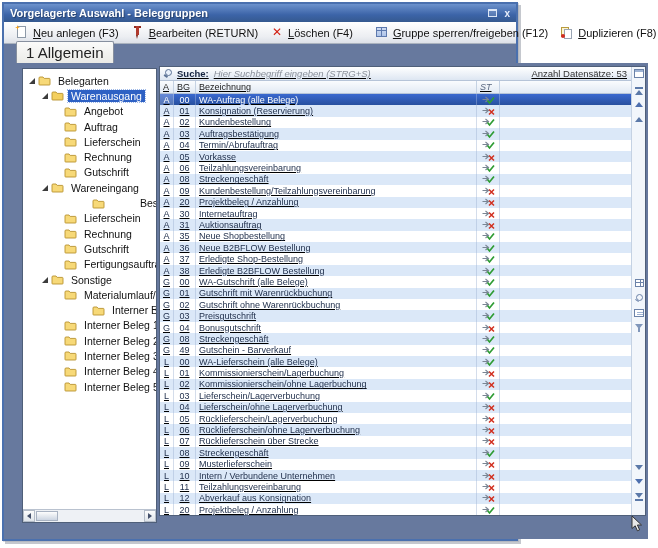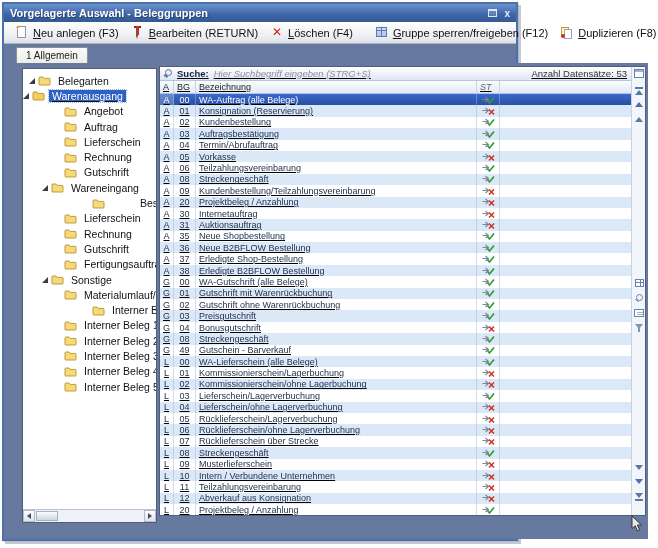--- a/index.html
+++ b/index.html
@@ -45,21 +45,21 @@
              background-clip:padding-box; }
   .ic-grid::before { content:""; position:absolute; left:0; top:2px; width:9px; height:1px; background:#5d79ad; }
   .ic-grid::after  { content:""; position:absolute; left:4px; top:0; width:1px; height:8px; background:#5d79ad; }
   .ic-dup .p1 { position:absolute; left:1px; top:1px; width:8px; height:10px; background:#fdf4cf; border:1px solid #b89b3e; }
   .ic-dup .p2 { position:absolute; left:4px; top:3px; width:8px; height:10px; background:#fff; border:1px solid #9aa5b4; }
   .ic-dup .dot { position:absolute; left:1px; top:8px; width:4px; height:4px; background:#d02c1e; border-radius:50%; }
 
   
   .tabstrip { height:19px; background:#67799e; display:flex; align-items:flex-end; padding-left:12px; }
   .tab { background:linear-gradient(#fbfbfa,#ebebe7); border:1px solid #87909f; border-bottom:none;
-         border-radius:2px 2px 0 0; font-size:10px; color:#222; padding:2px 9px 2px 9px; }
+         border-radius:2px 2px 0 0; font-size:15px; color:#222; padding:2px 9px 2px 9px; }
 
   
   .content { position:relative; width:644px; height:476px; background:#67799e; }
 
   
   .tree-panel { position:absolute; left:18px; top:5px; width:135px; height:455px;
                 background:#fff; border:1px solid #4f5f79; display:flex; flex-direction:column; }
   .tree-items { flex:1; overflow:hidden; padding-top:4px; }
   .tree-row { display:flex; align-items:center; height:15.3px; font-size:10.5px; color:#111;
               white-space:nowrap; }
@@ -200,21 +200,21 @@
 
     <div class="tree-panel">
       <div class="tree-items" id="tree">
           <div class="tree-row" style="padding-left: 6px;">
             <span class="expander"></span>
             <svg class="tree-folder" width="13" height="11" viewBox="0 0 13 11">
               <path d="M1 3 Q1 2 2 2 L5 2 L6.2 3.4 L11.4 3.4 Q12 3.4 12 4.2 L12 9.4 Q12 10 11.4 10 L1.6 10 Q1 10 1 9.4 Z" fill="#f7d978" stroke="#b8922f" stroke-width="0.9"></path>
             </svg>
             <span class="tree-label">Belegarten</span>
           </div>
-          <div class="tree-row selected" style=" text-decoration: underline;">
+          <div class="tree-row selected" style="padding-left: 19px;">
             <span class="expander"></span>
             <svg class="tree-folder" width="13" height="11" viewBox="0 0 13 11">
               <path d="M1 3 Q1 2 2 2 L5 2 L6.2 3.4 L11.4 3.4 Q12 3.4 12 4.2 L12 9.4 Q12 10 11.4 10 L1.6 10 Q1 10 1 9.4 Z" fill="#f3cf5e" stroke="#b8922f" stroke-width="0.9"></path>
             </svg>
             <span class="tree-label">Warenausgang</span>
           </div>
           <div class="tree-row" style="padding-left: 32px;">
             <span class="expander none"></span>
             <svg class="tree-folder" width="13" height="11" viewBox="0 0 13 11">
               <path d="M1 3 Q1 2 2 2 L5 2 L6.2 3.4 L11.4 3.4 Q12 3.4 12 4.2 L12 9.4 Q12 10 11.4 10 L1.6 10 Q1 10 1 9.4 Z" fill="#f7d978" stroke="#b8922f" stroke-width="0.9"></path>

